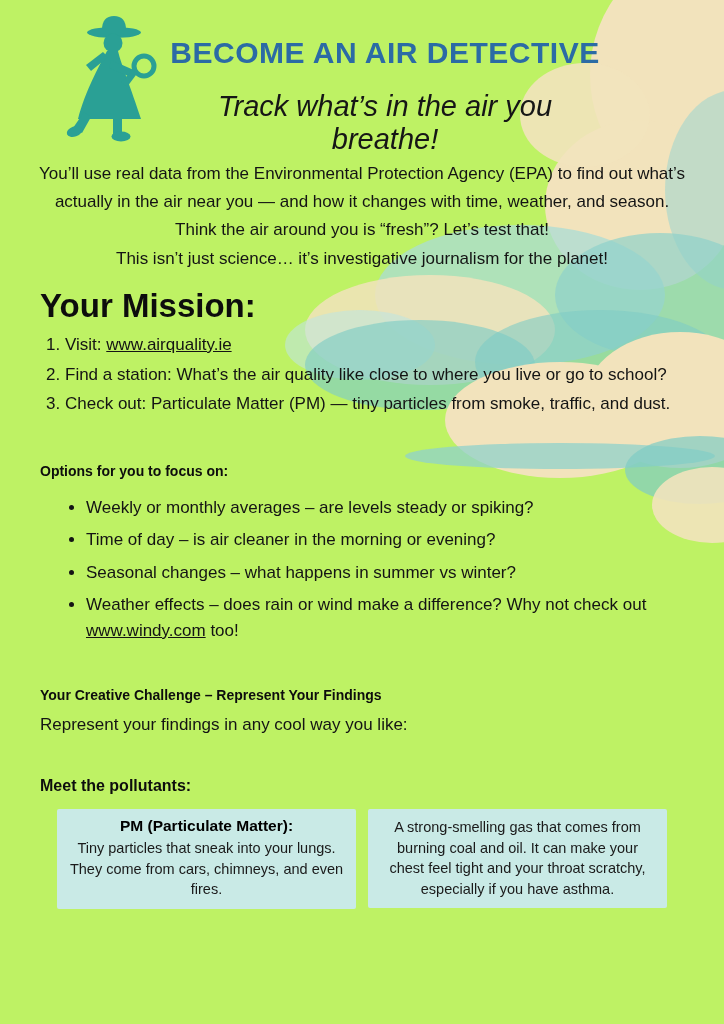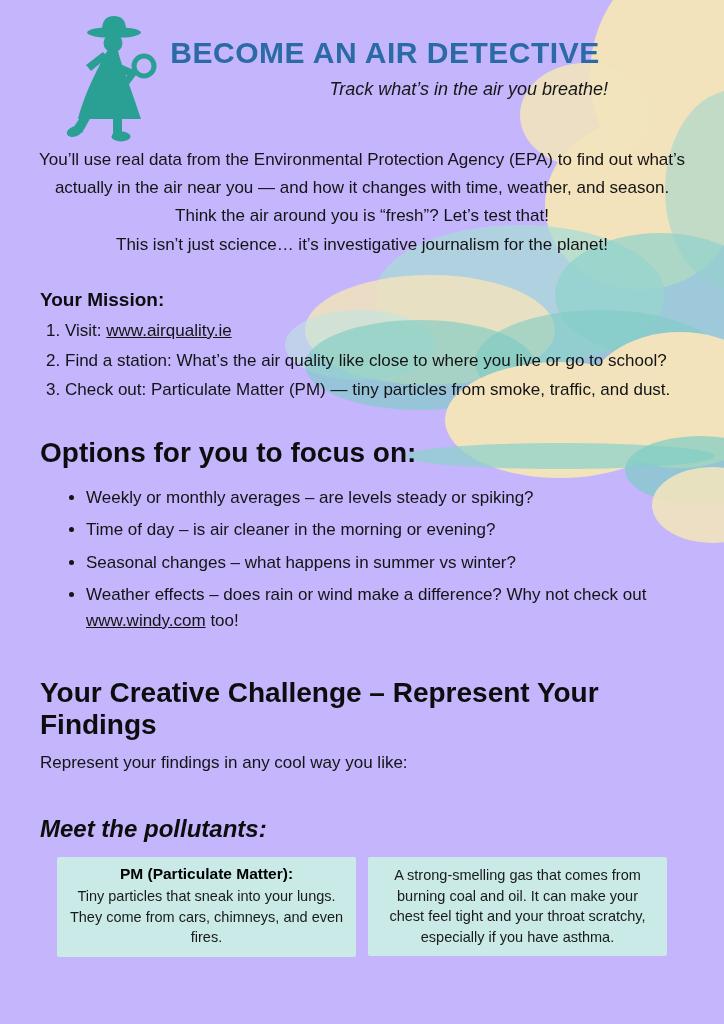--- a/index.html
+++ b/index.html
@@ -1,41 +1,41 @@
 <!DOCTYPE html>
 <html><head>
 <meta charset="utf-8">
 <style>
   * { box-sizing: border-box; }
   html,body { margin:0; padding:0; }
   body { background:#dfe4ee; }
   .page {
     position:relative; width:724px; height:1024px; margin:0 auto;
-    background:#c4b5fd; overflow:hidden;
+    background:#bef264; overflow:hidden;
     font-family:"Liberation Sans", sans-serif; color:#141414; font-size:17px;
   }
   .clouds { position:absolute; top:0; right:0; z-index:0; pointer-events:none; }
   .layer { position:relative; z-index:1; }
 
   
   header { display:flex; align-items:flex-start; padding:12px 0 0 60px; }
   .icon-wrap svg { width:102px; height:130px; display:block; }
   .header-text { flex:1; text-align:center; padding-right:116px; padding-top:24px; }
   h1 { margin:0; font-size:30px; font-weight:800; letter-spacing:.5px; color:#2b6ba5; }
-  .subtitle { margin-top:9px; font-size:18px; font-style:italic; font-weight:500; color:#161616;text-align:right; }
+  .subtitle { margin-top:20px; font-size:29px; font-style:italic; font-weight:500; color:#161616; }
 
   
   .intro { width:660px; margin:4px auto 0; text-align:center; line-height:1.66; }
 
   
   .content { padding:0 40px; }
-  h2 { font-size:19px; margin:30px 0 8px; color:#0d0d0d; }
-  h3 { font-size:28px; margin:34px 0 10px; color:#0d0d0d; }
+  h2 { font-size:33px; margin:14px 0 8px; color:#0d0d0d; }
+  h3 { font-size:14px; margin:46px 0 10px; color:#0d0d0d; }
   h3.challenge { margin-top:44px; }
-  h3.pollutants-h { font-size:24px; margin:40px 0 14px;font-style:italic; }
+  h3.pollutants-h { font-size:16px; margin:40px 0 14px; }
   ol { margin:0; padding-left:25px; }
   ol li { margin-bottom:5px; line-height:1.45; }
   ul { margin:16px; padding-left:30px; list-style:disc; }
   ul li { margin-bottom:7px; line-height:1.5; }
   .note { margin:10px 0 0; line-height:1.55; }
   .lead { margin:0 0 9px; line-height:1.4; }
   a.doc-link { color:inherit; text-decoration:underline; cursor:pointer; }
 
   
   .cards { display:flex; gap:12px; margin:0 17px; }

